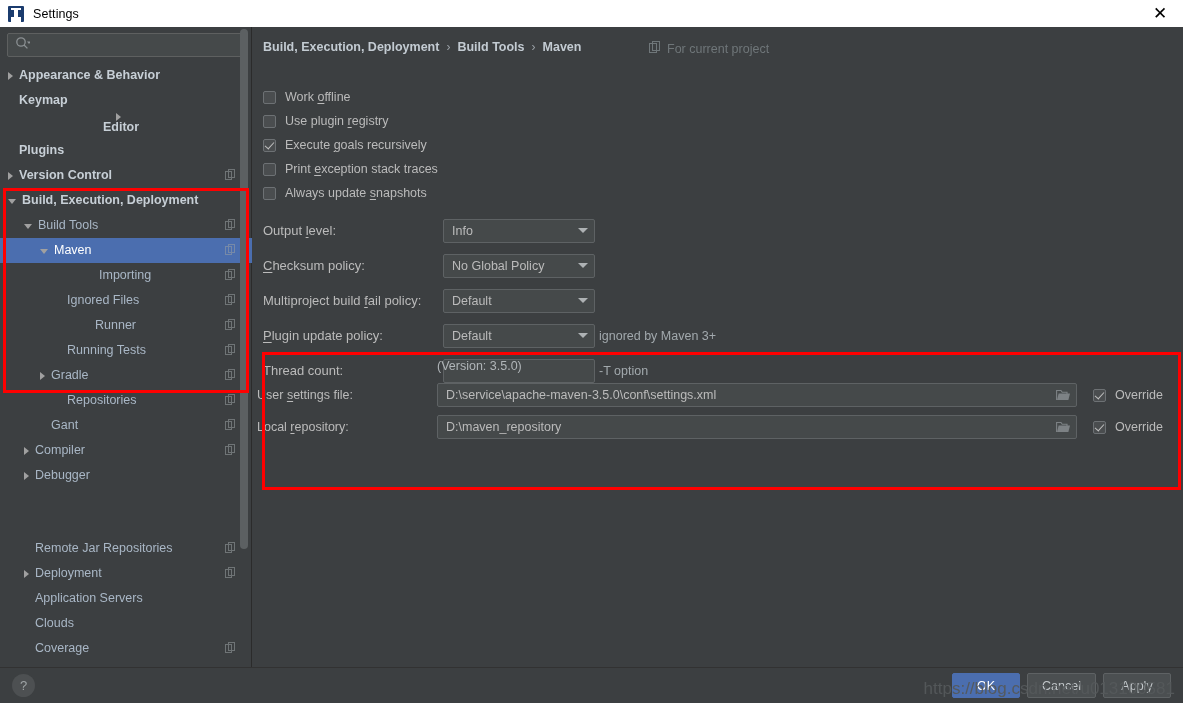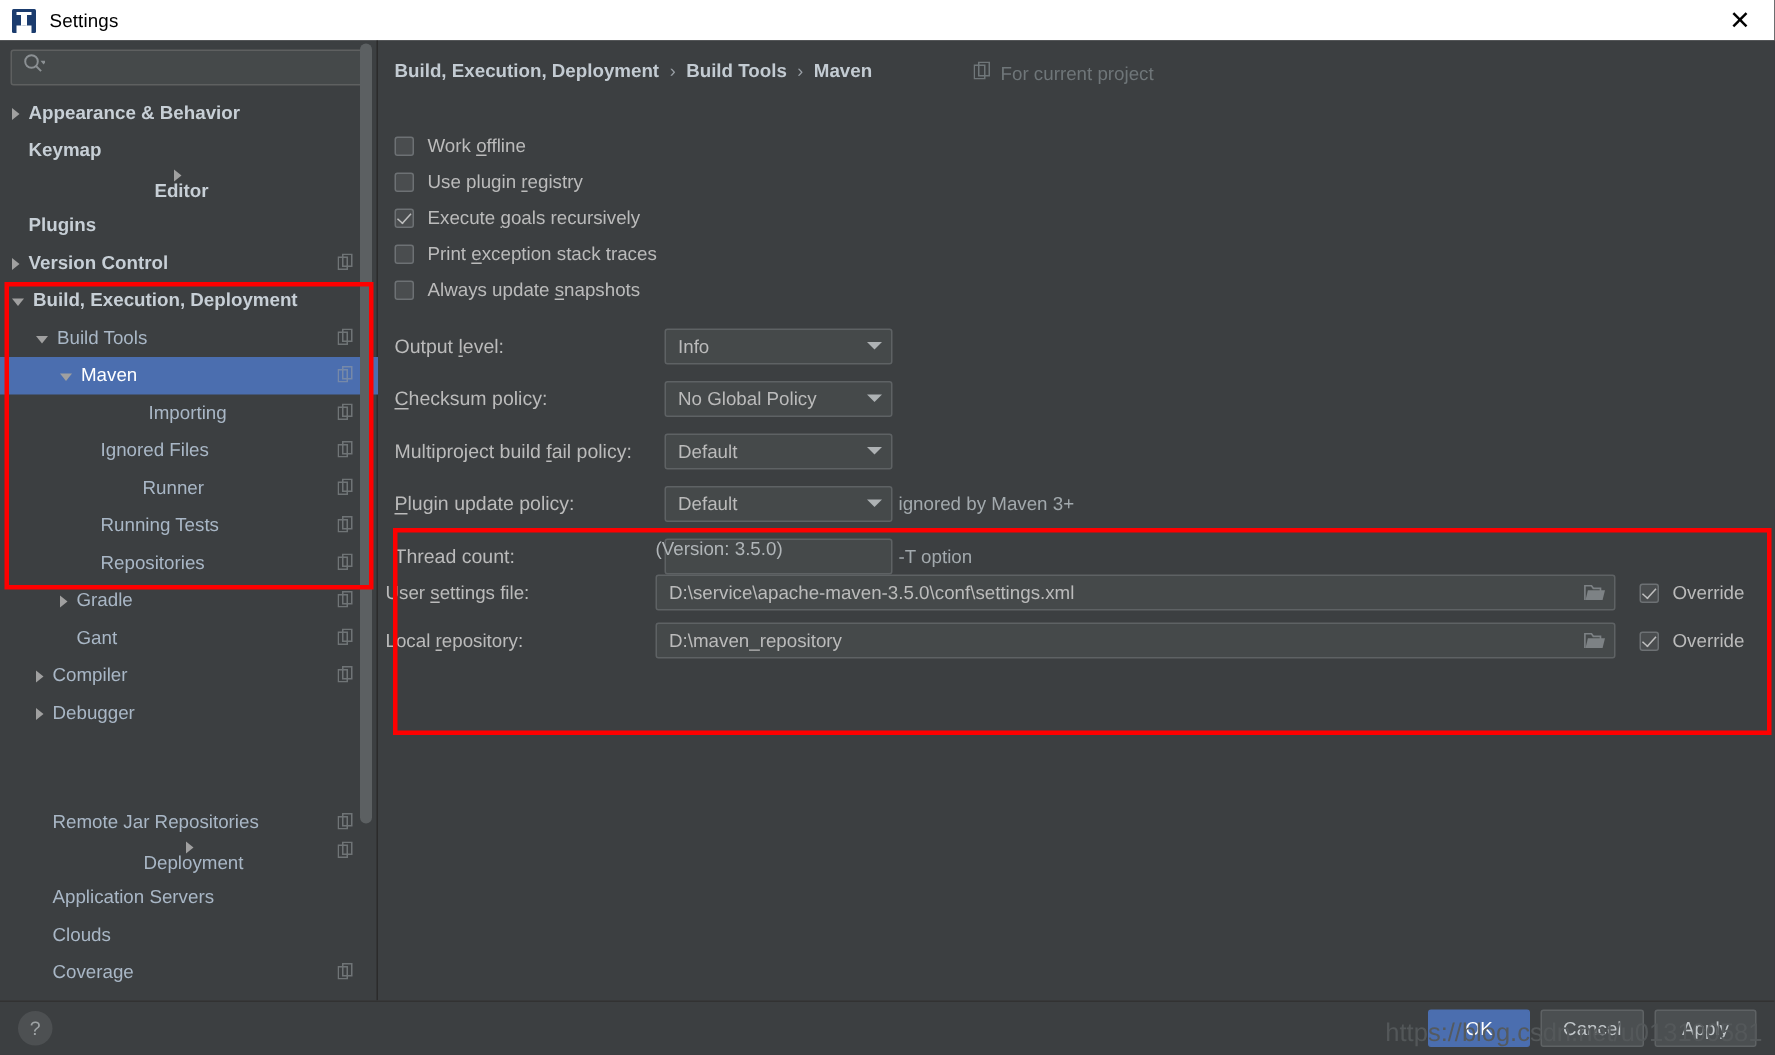--- a/index.html
+++ b/index.html
@@ -374,37 +374,37 @@
             </svg></span>
         </div>
         <div class="tree-row" style="padding-left: 56px;">
           <i class="arrow none"></i>
           <span class="tree-label">Running Tests</span>
           <span class="copy-icon"><svg width="11" height="11" viewBox="0 0 11 11">
               <rect x="0.5" y="2.5" width="6" height="8" fill="none" stroke="#9aa0a3" stroke-width="1"></rect>
               <rect x="3.5" y="0.5" width="6" height="8" fill="none" stroke="#9aa0a3" stroke-width="1"></rect>
             </svg></span>
         </div>
+        <div class="tree-row" style="padding-left: 40px;">
+          <i class="arrow "></i>
+          <span class="tree-label">Gradle</span>
+          <span class="copy-icon"><svg width="11" height="11" viewBox="0 0 11 11">
+              <rect x="0.5" y="2.5" width="6" height="8" fill="none" stroke="#9aa0a3" stroke-width="1"></rect>
+              <rect x="3.5" y="0.5" width="6" height="8" fill="none" stroke="#9aa0a3" stroke-width="1"></rect>
+            </svg></span>
+        </div>
         <div class="tree-row" style="padding-left: 56px;">
           <i class="arrow none"></i>
           <span class="tree-label">Repositories</span>
           <span class="copy-icon"><svg width="11" height="11" viewBox="0 0 11 11">
               <rect x="0.5" y="2.5" width="6" height="8" fill="none" stroke="#9aa0a3" stroke-width="1"></rect>
               <rect x="3.5" y="0.5" width="6" height="8" fill="none" stroke="#9aa0a3" stroke-width="1"></rect>
             </svg></span>
         </div>
         <div class="tree-row" style="padding-left: 40px;">
-          <i class="arrow "></i>
-          <span class="tree-label">Gradle</span>
-          <span class="copy-icon"><svg width="11" height="11" viewBox="0 0 11 11">
-              <rect x="0.5" y="2.5" width="6" height="8" fill="none" stroke="#9aa0a3" stroke-width="1"></rect>
-              <rect x="3.5" y="0.5" width="6" height="8" fill="none" stroke="#9aa0a3" stroke-width="1"></rect>
-            </svg></span>
-        </div>
-        <div class="tree-row" style="padding-left: 40px;">
           <i class="arrow none"></i>
           <span class="tree-label">Gant</span>
           <span class="copy-icon"><svg width="11" height="11" viewBox="0 0 11 11">
               <rect x="0.5" y="2.5" width="6" height="8" fill="none" stroke="#9aa0a3" stroke-width="1"></rect>
               <rect x="3.5" y="0.5" width="6" height="8" fill="none" stroke="#9aa0a3" stroke-width="1"></rect>
             </svg></span>
         </div>
         <div class="tree-row" style="padding-left: 24px;">
           <i class="arrow "></i>
           <span class="tree-label">Compiler</span>
@@ -418,21 +418,21 @@
           <span class="tree-label">Debugger</span>
         </div>
         <div class="tree-row" style="padding-left: 24px; margin-top: 48px;">
           <i class="arrow none"></i>
           <span class="tree-label">Remote Jar Repositories</span>
           <span class="copy-icon"><svg width="11" height="11" viewBox="0 0 11 11">
               <rect x="0.5" y="2.5" width="6" height="8" fill="none" stroke="#9aa0a3" stroke-width="1"></rect>
               <rect x="3.5" y="0.5" width="6" height="8" fill="none" stroke="#9aa0a3" stroke-width="1"></rect>
             </svg></span>
         </div>
-        <div class="tree-row" style="padding-left: 24px; flex-direction: column;">
+        <div class="tree-row" style="padding-left: 24px;">
           <i class="arrow "></i>
           <span class="tree-label">Deployment</span>
           <span class="copy-icon"><svg width="11" height="11" viewBox="0 0 11 11">
               <rect x="0.5" y="2.5" width="6" height="8" fill="none" stroke="#9aa0a3" stroke-width="1"></rect>
               <rect x="3.5" y="0.5" width="6" height="8" fill="none" stroke="#9aa0a3" stroke-width="1"></rect>
             </svg></span>
         </div>
         <div class="tree-row" style="padding-left: 24px;">
           <i class="arrow none"></i>
           <span class="tree-label">Application Servers</span>

